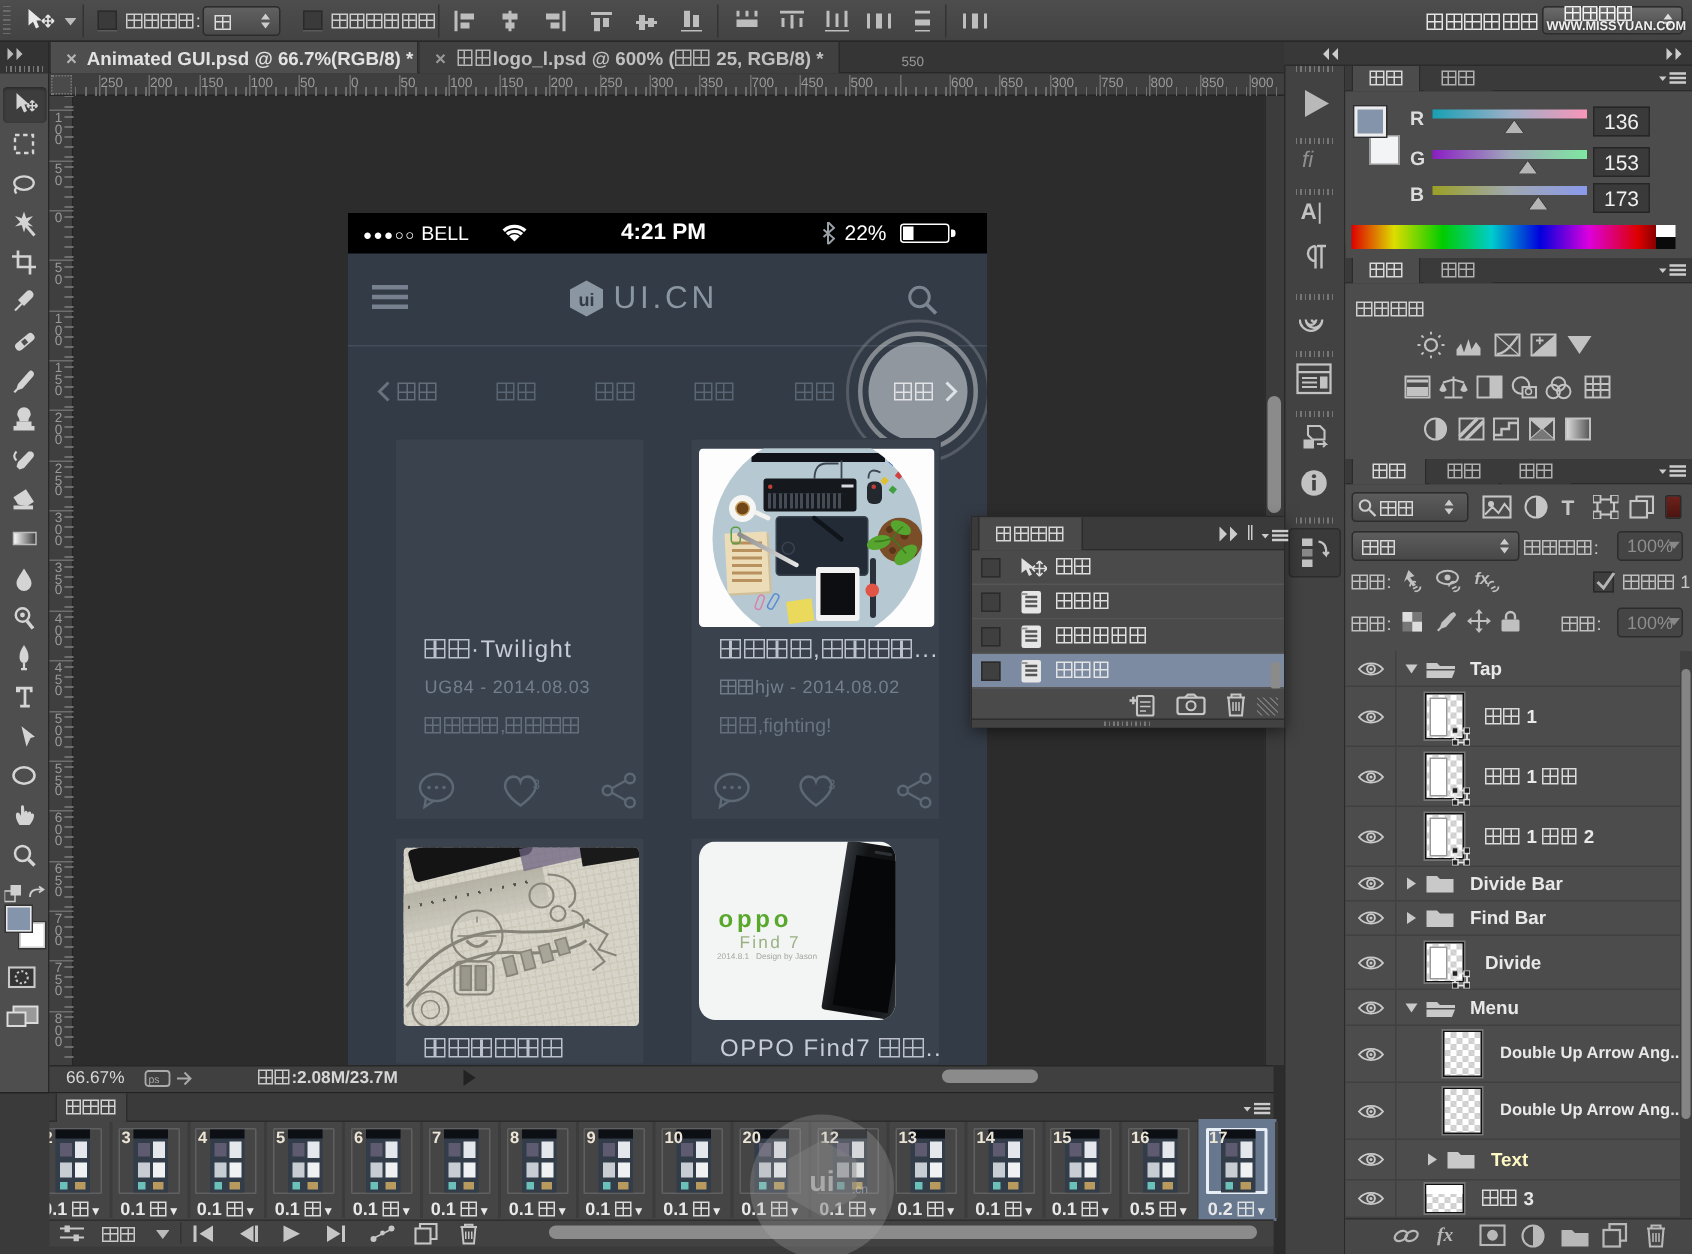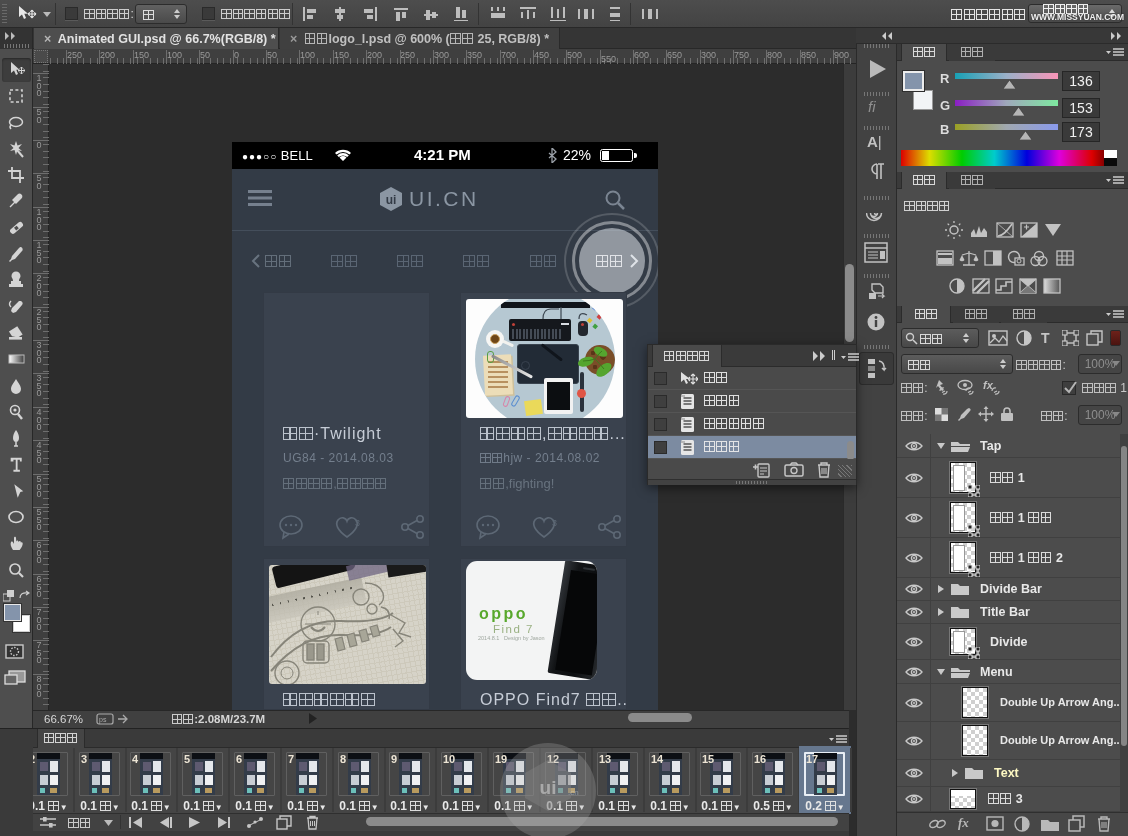--- a/index.html
+++ b/index.html
@@ -241,21 +241,21 @@
     <div class="abs tx" style="left:434px;top:50px;font-size:9px;color:#9a9a9a">300</div>
     <div class="abs" style="left:433px;top:50px;width:1px;height:14px;background:#6e6e6e"></div>
     <div class="abs tx" style="left:467px;top:50px;font-size:9px;color:#9a9a9a">350</div>
     <div class="abs" style="left:466px;top:50px;width:1px;height:14px;background:#6e6e6e"></div>
     <div class="abs tx" style="left:501px;top:50px;font-size:9px;color:#9a9a9a">700</div>
     <div class="abs" style="left:500px;top:50px;width:1px;height:14px;background:#6e6e6e"></div>
     <div class="abs tx" style="left:534px;top:50px;font-size:9px;color:#9a9a9a">450</div>
     <div class="abs" style="left:533px;top:50px;width:1px;height:14px;background:#6e6e6e"></div>
     <div class="abs tx" style="left:567px;top:50px;font-size:9px;color:#9a9a9a">500</div>
     <div class="abs" style="left:566px;top:50px;width:1px;height:14px;background:#6e6e6e"></div>
-    <div class="abs tx" style="left:601px;top:54px;font-size:9px;color:#9a9a9a">550</div>
+    <div class="abs tx" style="left:601px;top:36px;font-size:9px;color:#9a9a9a">550</div>
     <div class="abs" style="left:600px;top:50px;width:1px;height:14px;background:#6e6e6e"></div>
     <div class="abs tx" style="left:634px;top:50px;font-size:9px;color:#9a9a9a">600</div>
     <div class="abs" style="left:633px;top:50px;width:1px;height:14px;background:#6e6e6e"></div>
     <div class="abs tx" style="left:667px;top:50px;font-size:9px;color:#9a9a9a">650</div>
     <div class="abs" style="left:666px;top:50px;width:1px;height:14px;background:#6e6e6e"></div>
     <div class="abs tx" style="left:701px;top:50px;font-size:9px;color:#9a9a9a">300</div>
     <div class="abs" style="left:700px;top:50px;width:1px;height:14px;background:#6e6e6e"></div>
     <div class="abs tx" style="left:734px;top:50px;font-size:9px;color:#9a9a9a">750</div>
     <div class="abs" style="left:733px;top:50px;width:1px;height:14px;background:#6e6e6e"></div>
     <div class="abs tx" style="left:767px;top:50px;font-size:9px;color:#9a9a9a">800</div>
@@ -850,21 +850,21 @@
       <path d="M1 6 C5 1 13 1 17 6 C13 11 5 11 1 6 Z" fill="none" stroke="#c9c9c9" stroke-width="1.3"></path>
       <circle cx="9" cy="6" r="2.6" fill="none" stroke="#c9c9c9" stroke-width="1.3"></circle>
       <circle cx="9" cy="6" r="1" fill="#c9c9c9"></circle>
     </svg>
     <svg class="abs" style="left:936px;top:607px" width="10" height="10">
       <path d="M2 1 L8 5 L2 9 Z" fill="#c9c9c9"></path>
     </svg>
     <svg class="abs" style="left:950px;top:604px" width="20" height="15">
       <path d="M1 3 h7 l2 2 h9 v9 H1 Z" fill="#c9c9c9"></path>
     </svg>
-    <div class="abs tx" style="left:980px;top:605px;font-size:12.5px;font-weight:bold;color:#e8e8e8;">Title Bar</div>
+    <div class="abs tx" style="left:980px;top:605px;font-size:12.5px;font-weight:bold;color:#e8e8e8;">Find Bar</div>
     <div class="abs" style="left:897px;top:624px;width:223px;height:36px;border-bottom:1px solid #404040;"></div>
     <div class="abs" style="left:930px;top:624px;width:1px;height:36px;background:#404040;"></div>
     <svg class="abs" style="left:905px;top:636px" width="18" height="12">
       <path d="M1 6 C5 1 13 1 17 6 C13 11 5 11 1 6 Z" fill="none" stroke="#c9c9c9" stroke-width="1.3"></path>
       <circle cx="9" cy="6" r="2.6" fill="none" stroke="#c9c9c9" stroke-width="1.3"></circle>
       <circle cx="9" cy="6" r="1" fill="#c9c9c9"></circle>
     </svg>
     <div class="abs" style="left:950px;top:628px;width:26px;height:27px;background:#fff;background-image:linear-gradient(45deg,#cfcfcf 25%,transparent 25%,transparent 75%,#cfcfcf 75%),linear-gradient(45deg,#cfcfcf 25%,transparent 25%,transparent 75%,#cfcfcf 75%);background-size:8px 8px;background-position:0 0,4px 4px;border:1px solid #111;outline:1px solid #777;">
       <div class="abs" style="left:2px;top:2px;width:12px;height:22px;background:#fff;border:1px solid #999"></div>
     </div>
@@ -1151,21 +1151,21 @@
       <div class="abs" style="left:493px;top:23px;width:41px;height:44px;border:1px solid #606060;border-radius:1px;"></div>
       <div class="abs" style="left:503px;top:24px;width:23px;height:42px;background:#333c49;">
         <div class="abs" style="left:0;top:0;width:23px;height:6px;background:#0c0f14;"></div>
         <div class="abs" style="left:3px;top:9px;width:8px;height:9px;background:#5e5a70;"></div>
         <div class="abs" style="left:13px;top:8px;width:8px;height:11px;background:#e4e7eb;"></div>
         <div class="abs" style="left:3px;top:22px;width:8px;height:10px;background:#c8cdd4;"></div>
         <div class="abs" style="left:13px;top:22px;width:8px;height:10px;background:#f0f1f3;"></div>
         <div class="abs" style="left:3px;top:35px;width:5px;height:5px;background:#6cc0ba;"></div>
         <div class="abs" style="left:13px;top:35px;width:7px;height:5px;background:#b89a5e;"></div>
       </div>
-      <div class="abs tx" style="left:495px;top:24px;font-size:11px;font-weight:bold;color:#ece4d4;">19</div>
+      <div class="abs tx" style="left:495px;top:24px;font-size:11px;font-weight:bold;color:#ece4d4;">20</div>
       <div class="abs tx" style="left:488px;top:70px;width:52px;font-size:12px;font-weight:bold;color:#e8e8e8;text-align:center;">0.1 <c></c><span style="font-size:8px;">▼</span></div>
       <div class="abs" style="left:591px;top:19px;width:2px;height:64px;background:#3c3c3c;"></div>
       <div class="abs" style="left:545px;top:23px;width:41px;height:44px;border:1px solid #606060;border-radius:1px;"></div>
       <div class="abs" style="left:555px;top:24px;width:23px;height:42px;background:#333c49;">
         <div class="abs" style="left:0;top:0;width:23px;height:6px;background:#0c0f14;"></div>
         <div class="abs" style="left:3px;top:9px;width:8px;height:9px;background:#5e5a70;"></div>
         <div class="abs" style="left:13px;top:8px;width:8px;height:11px;background:#e4e7eb;"></div>
         <div class="abs" style="left:3px;top:22px;width:8px;height:10px;background:#c8cdd4;"></div>
         <div class="abs" style="left:13px;top:22px;width:8px;height:10px;background:#f0f1f3;"></div>
         <div class="abs" style="left:3px;top:35px;width:5px;height:5px;background:#6cc0ba;"></div>

